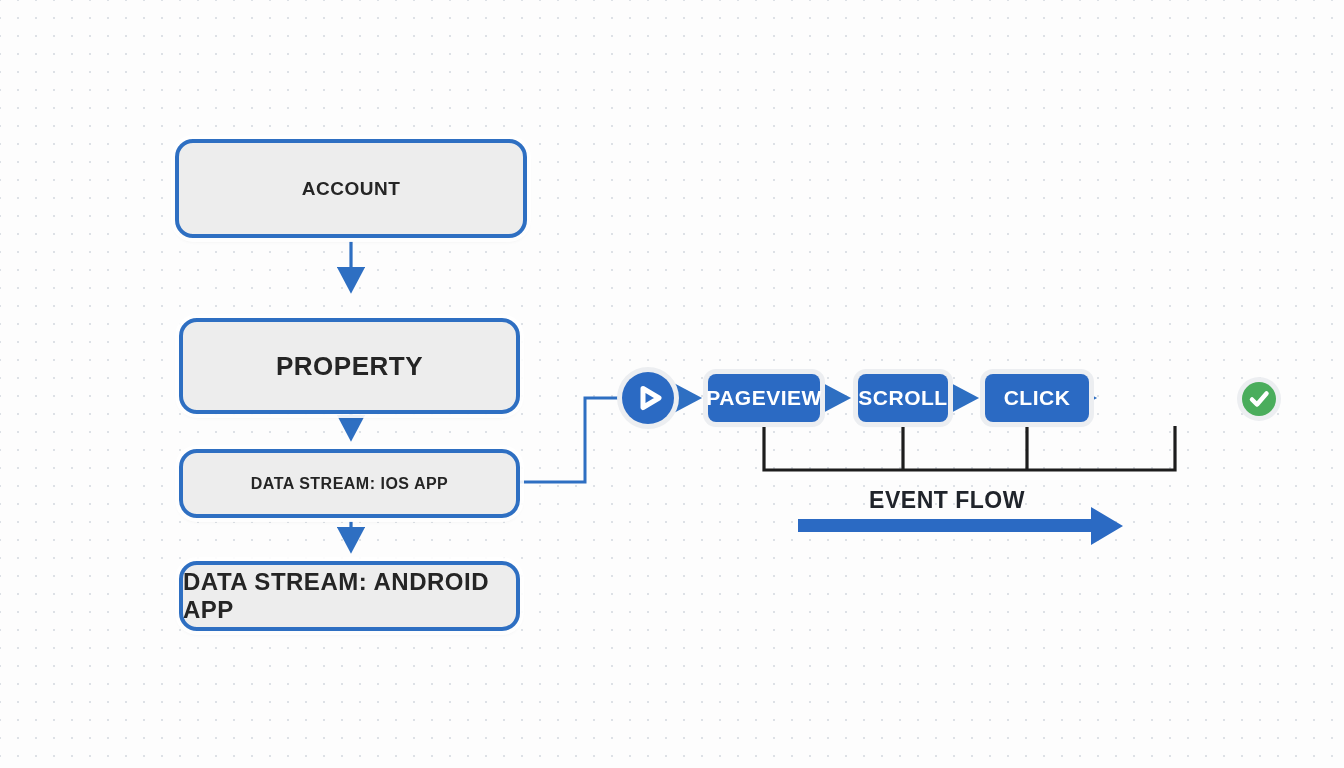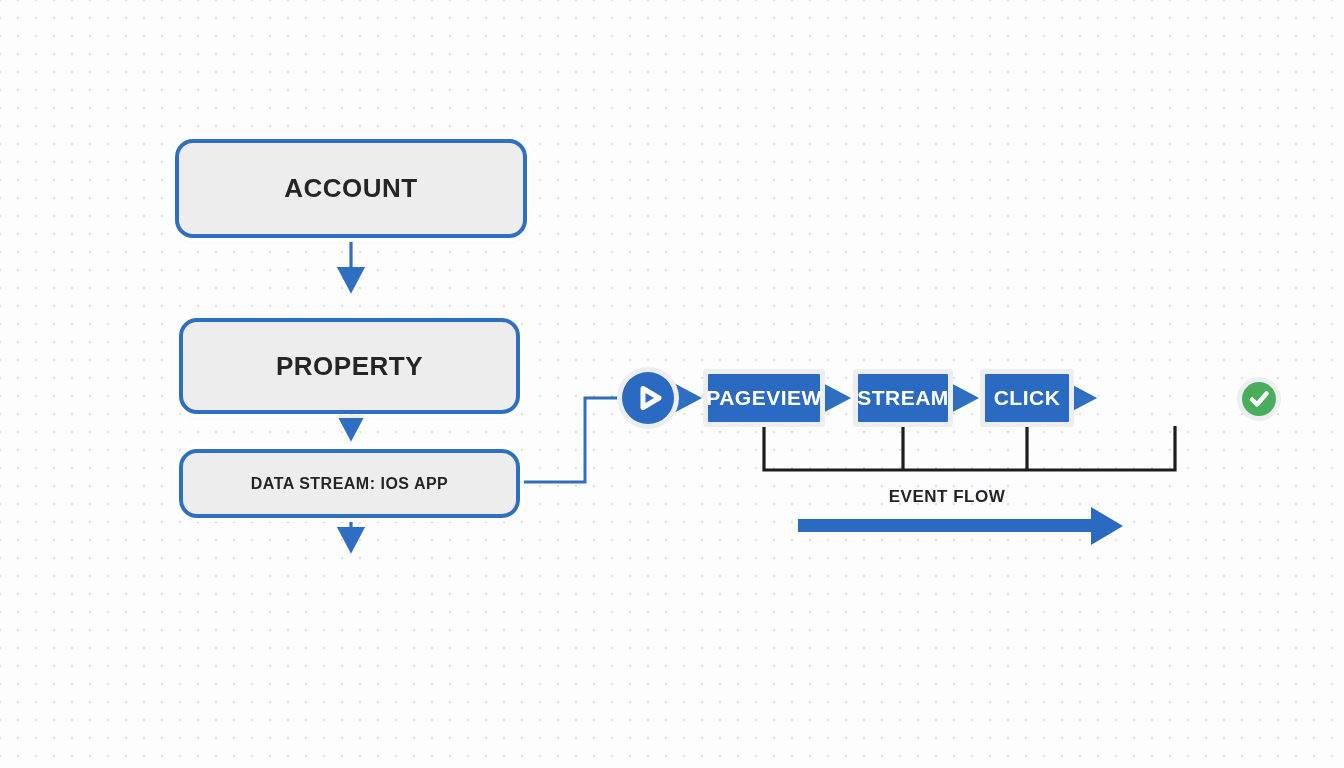--- a/index.html
+++ b/index.html
@@ -12,51 +12,51 @@
   }
   svg.connectors{position:absolute;left:0;top:0;z-index:1;}
   
   .gbox{
     position:absolute;z-index:2;background:#ededed;
     border:4px solid #2e6fc2;border-radius:18px;
     display:flex;align-items:center;justify-content:center;
     font-weight:bold;color:#252525;letter-spacing:.5px;
     box-shadow:0 0 0 4px rgba(255,255,255,.9),0 2px 5px rgba(0,0,0,.12);
   }
-  .b-account {left:175px;top:139px;width:344px;height:91px;font-size:26px;}
+  .b-account {left:175px;top:139px;width:344px;height:91px;font-size:19px;}
   .b-property{left:179px;top:318px;width:333px;height:88px;font-size:26px;}
   .b-ios     {left:179px;top:449px;width:333px;height:61px;font-size:16px;}
   .b-android {left:179px;top:561px;width:333px;height:62px;font-size:24px;}
   
   .play{
     position:absolute;z-index:2;left:622px;top:372px;width:52px;height:52px;
     border-radius:50%;background:#2b6ac3;
     box-shadow:0 0 0 5px #eceef1,0 2px 4px rgba(0,0,0,.15);
     display:flex;align-items:center;justify-content:center;
   }
   .step{
     position:absolute;z-index:2;top:374px;height:48px;
-    background:#2b6ac3;border-radius:1px;
+    background:#2b6ac3;border-radius:8px;
     display:flex;align-items:center;justify-content:center;
     color:#fff;font-weight:bold;font-size:21px;letter-spacing:.5px;
     box-shadow:0 0 0 5px #eceef1,0 2px 4px rgba(0,0,0,.15);
   }
   .s-pageview  {left:708px;width:112px;}
   .s-scroll    {left:858px;width:90px;}
-  .s-click     {left:985px;width:84px;}
+  .s-click     {left:985px;width:104px;}
   .s-conversion{left:1104px;width:143px;background:#5bb563;border-radius:10px;}
   .badge{
     position:absolute;z-index:3;left:1242px;top:382px;width:34px;height:34px;
     border-radius:50%;background:#4aad5c;
     box-shadow:0 0 0 5px #eceef1;
     display:flex;align-items:center;justify-content:center;
   }
   .caption{
     position:absolute;z-index:2;left:847px;top:487px;width:200px;
-    text-align:center;font-weight:bold;font-size:17px;color:#20242b;
+    text-align:center;font-weight:bold;font-size:23px;color:#20242b;
     letter-spacing:.5px;
   }
   .bigarrow{position:absolute;z-index:2;left:790px;top:500px;}
 </style>
 </head>
 <body>
 
 <div class="canvas">
 
   <svg class="connectors" width="1344" height="768" viewBox="0 0 1344 768">
@@ -82,32 +82,35 @@
 
   <div class="gbox b-account">
     <span>ACCOUNT</span>
   </div>
   <div class="gbox b-property">
     <span>PROPERTY</span>
   </div>
   <div class="gbox b-ios">
     <span>DATA STREAM: IOS APP</span>
   </div>
+  <div class="gbox b-android">
+    <span>DATA STREAM: ANDROID APP</span>
+  </div>
 
   <div class="play">
     <svg width="52" height="52" viewBox="0 0 52 52">
       <path d="M21,16.5 L37,26 L21,35.5 Z" fill="none" stroke="#ffffff" stroke-width="5" stroke-linejoin="round" stroke-linecap="round"></path>
     </svg>
   </div>
 
   <div class="step s-pageview">
     <span>PAGEVIEW</span>
   </div>
   <div class="step s-scroll">
-    <span>STREAM</span>
+    <span>SCROLL</span>
   </div>
   <div class="step s-click">
     <span>CLICK</span>
   </div>
 
   <div class="badge">
     <svg width="34" height="34" viewBox="0 0 34 34">
       <path d="M10,17.5 L15,22.5 L24.5,11.5" fill="none" stroke="#ffffff" stroke-width="4.5" stroke-linecap="round" stroke-linejoin="round"></path>
     </svg>
   </div>

